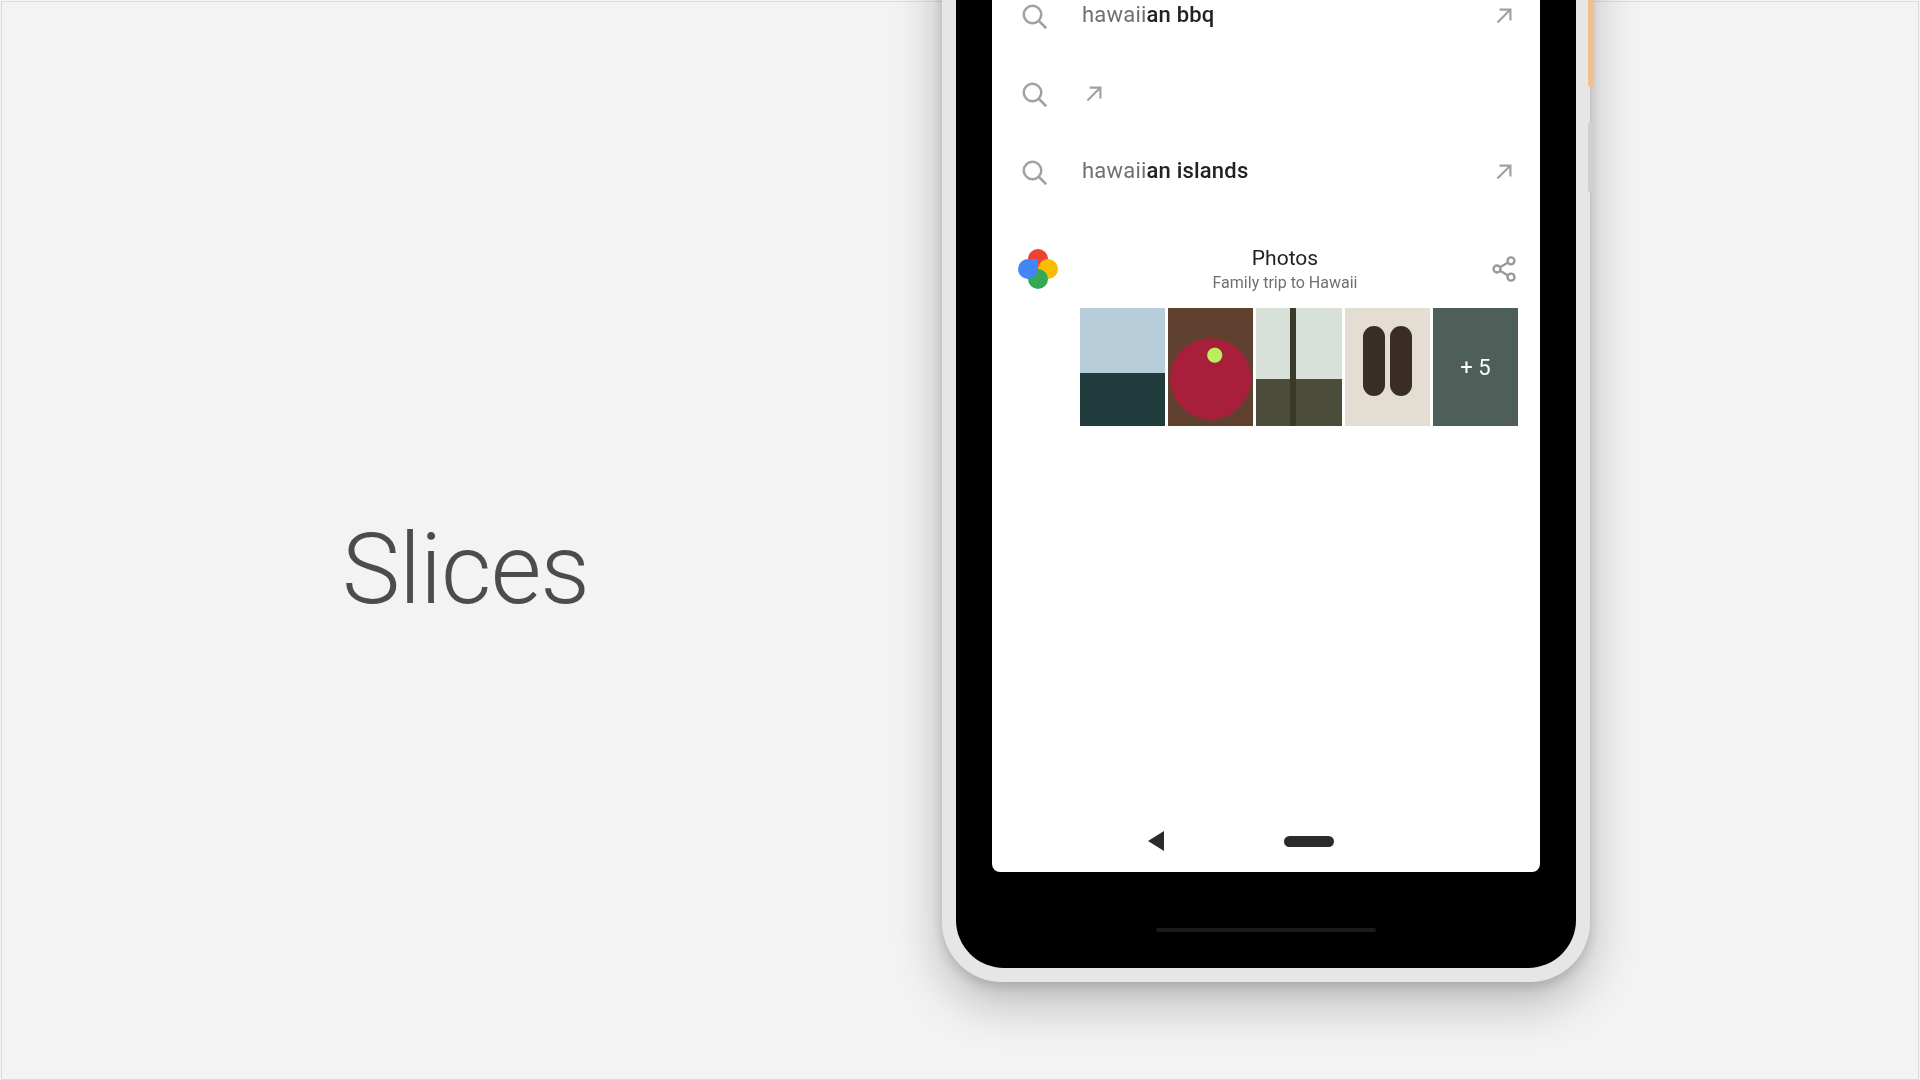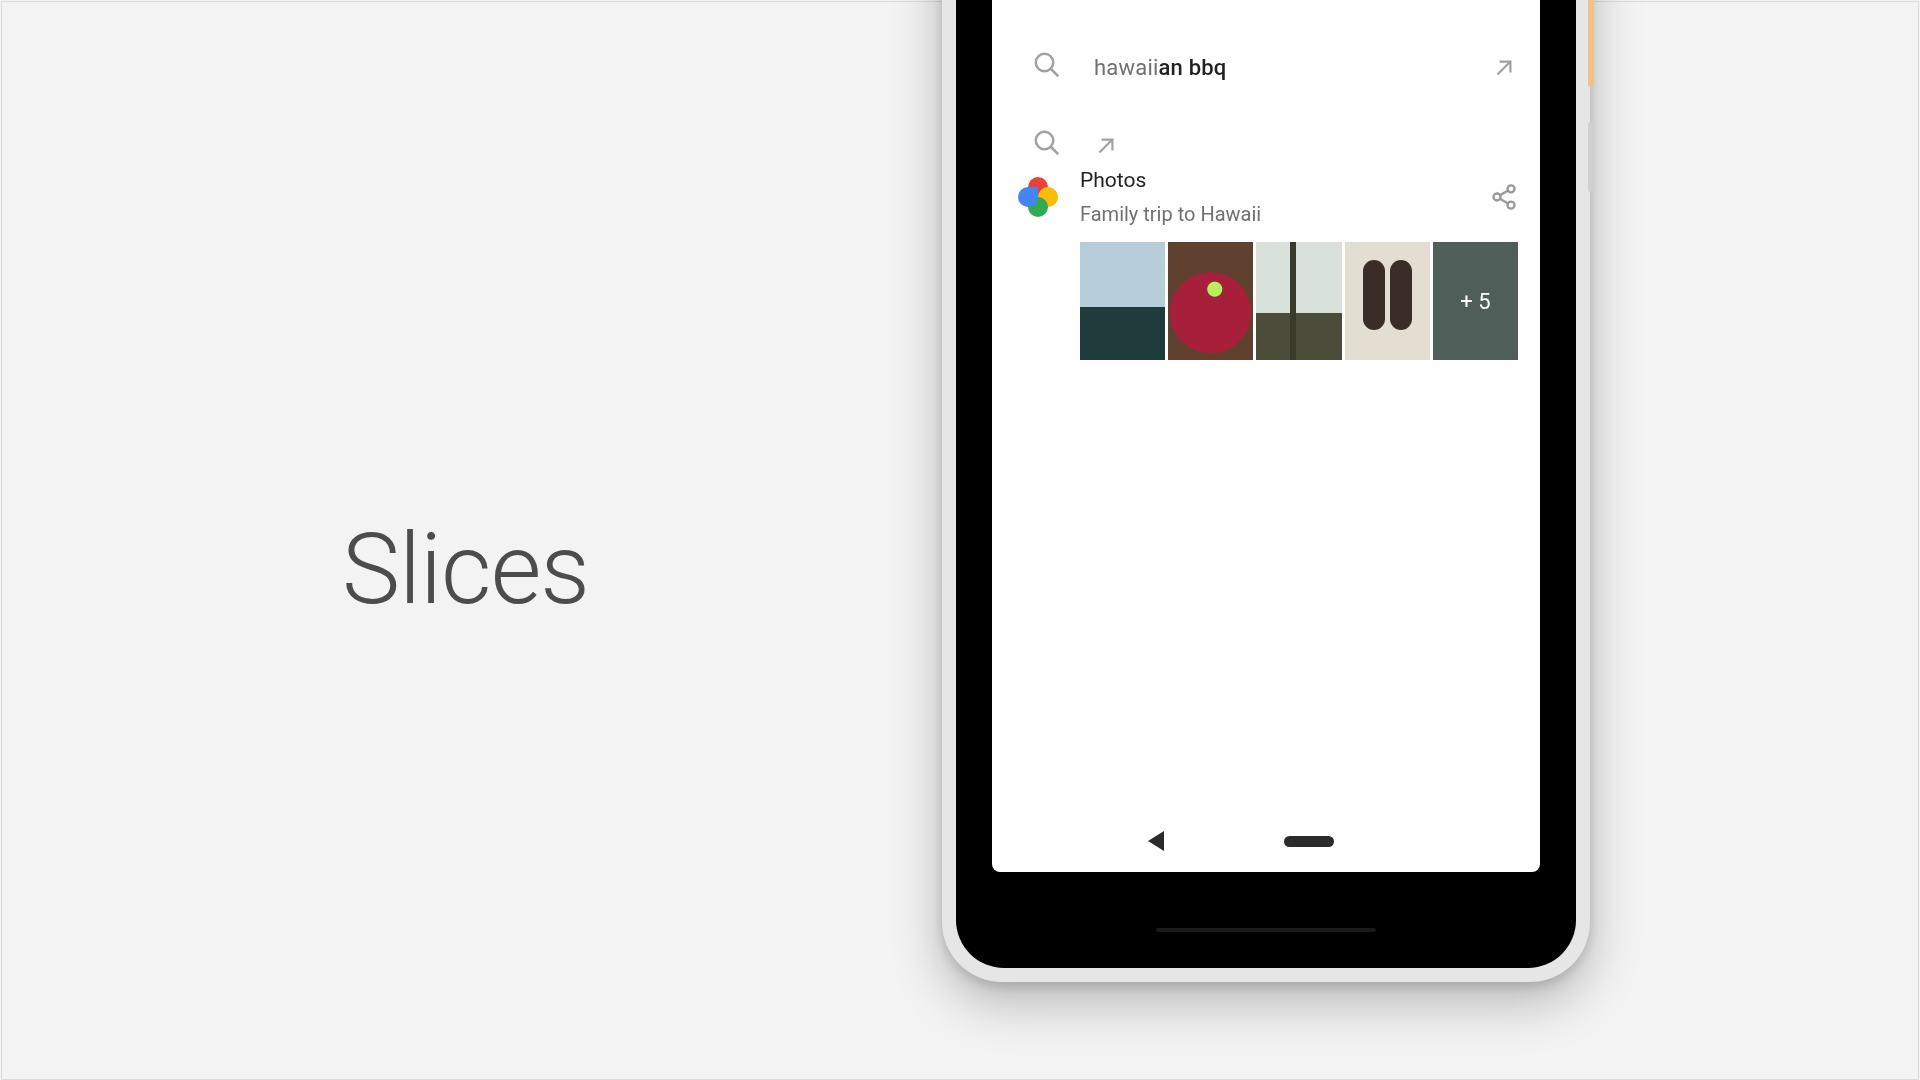--- a/index.html
+++ b/index.html
@@ -66,23 +66,23 @@
       position: absolute;
       left: 36px; right: 36px; top: 48px; bottom: 96px;
       background: #fff;
       border-radius: 8px;
       overflow: hidden;
     }
     
     .suggestions { width: 100%; }
     .sugg {
       display: flex;
-      align-items: flex-end;
+      align-items: flex-start;
       height: 78px;
-      padding: 0 22px 0 40px;
+      padding: 0 22px 0 28px;
     }
     .sugg-icon {
       width: 30px; height: 30px;
       flex: 0 0 30px;
       opacity: 0.55;
       margin-right: 32px;
     }
     .sugg-text {
       flex: 1;
       font-size: 22px;
@@ -94,35 +94,36 @@
       width: 26px; height: 26px;
       opacity: 0.55;
     }
     
     .slice {
       padding: 10px 22px 0 22px;
     }
     .slice-header {
       display: flex;
       align-items: center;
+      text-align: center;
     }
     .photos-logo {
       width: 40px; height: 40px;
       flex: 0 0 40px;
       margin-right: 22px;
       margin-left: 4px;
       position: relative;
     }
     .petal { position: absolute; width: 20px; height: 20px; border-radius: 10px 10px 0 10px; }
     .p-red { background:#ea4335; top:0; left:10px; transform:rotate(0deg);}
     .p-yellow { background:#fbbc05; top:10px; left:20px; transform:rotate(90deg);}
     .p-green { background:#34a853; top:20px; left:10px; transform:rotate(180deg);}
     .p-blue  { background:#4285f4; top:10px; left:0; transform:rotate(270deg);}
     .slice-title { font-size: 21px; color:#222; }
-    .slice-sub { font-size: 20px; color:#707070; margin-top:10px; }
+    .slice-sub { font-size: 16px; color:#707070; margin-top:3px; }
     .slice-text { flex:1; }
     .share-ico { width:28px; height:28px; opacity:0.6; }
     .thumbs {
       display:flex; gap:3px;
       margin-top:16px;
       margin-left: 66px;
     }
     .thumb {
       width: 91px;
       height: 118px;
@@ -214,20 +215,30 @@
           <div class="sugg">
             <svg class="sugg-icon" viewBox="0 0 24 24">
                 <circle cx="10" cy="10" r="7" fill="none" stroke="#555" stroke-width="2"></circle>
                 <line x1="15" y1="15" x2="21" y2="21" stroke="#555" stroke-width="2"></line>
               </svg>
             <svg class="sugg-fill" viewBox="0 0 24 24">
                 <path d="M5 19 L17 7 M7 7 H17 V17" fill="none" stroke="#555" stroke-width="2"></path>
               </svg>
           </div>
 
+          <div class="sugg">
+            <svg class="sugg-icon" viewBox="0 0 24 24">
+                <circle cx="10" cy="10" r="7" fill="none" stroke="#555" stroke-width="2"></circle>
+                <line x1="15" y1="15" x2="21" y2="21" stroke="#555" stroke-width="2"></line>
+              </svg>
+            <span class="sugg-text"><span>hawaii</span><b>an islands</b></span>
+            <svg class="sugg-fill" viewBox="0 0 24 24">
+                <path d="M5 19 L17 7 M7 7 H17 V17" fill="none" stroke="#555" stroke-width="2"></path>
+              </svg>
+          </div>
 
         </div>
 
         <div class="slice">
           <div class="slice-header">
             <div class="photos-logo">
               <div class="petal p-red"></div>
                 <div class="petal p-yellow"></div>
                 <div class="petal p-green"></div>
                 <div class="petal p-blue"></div>

